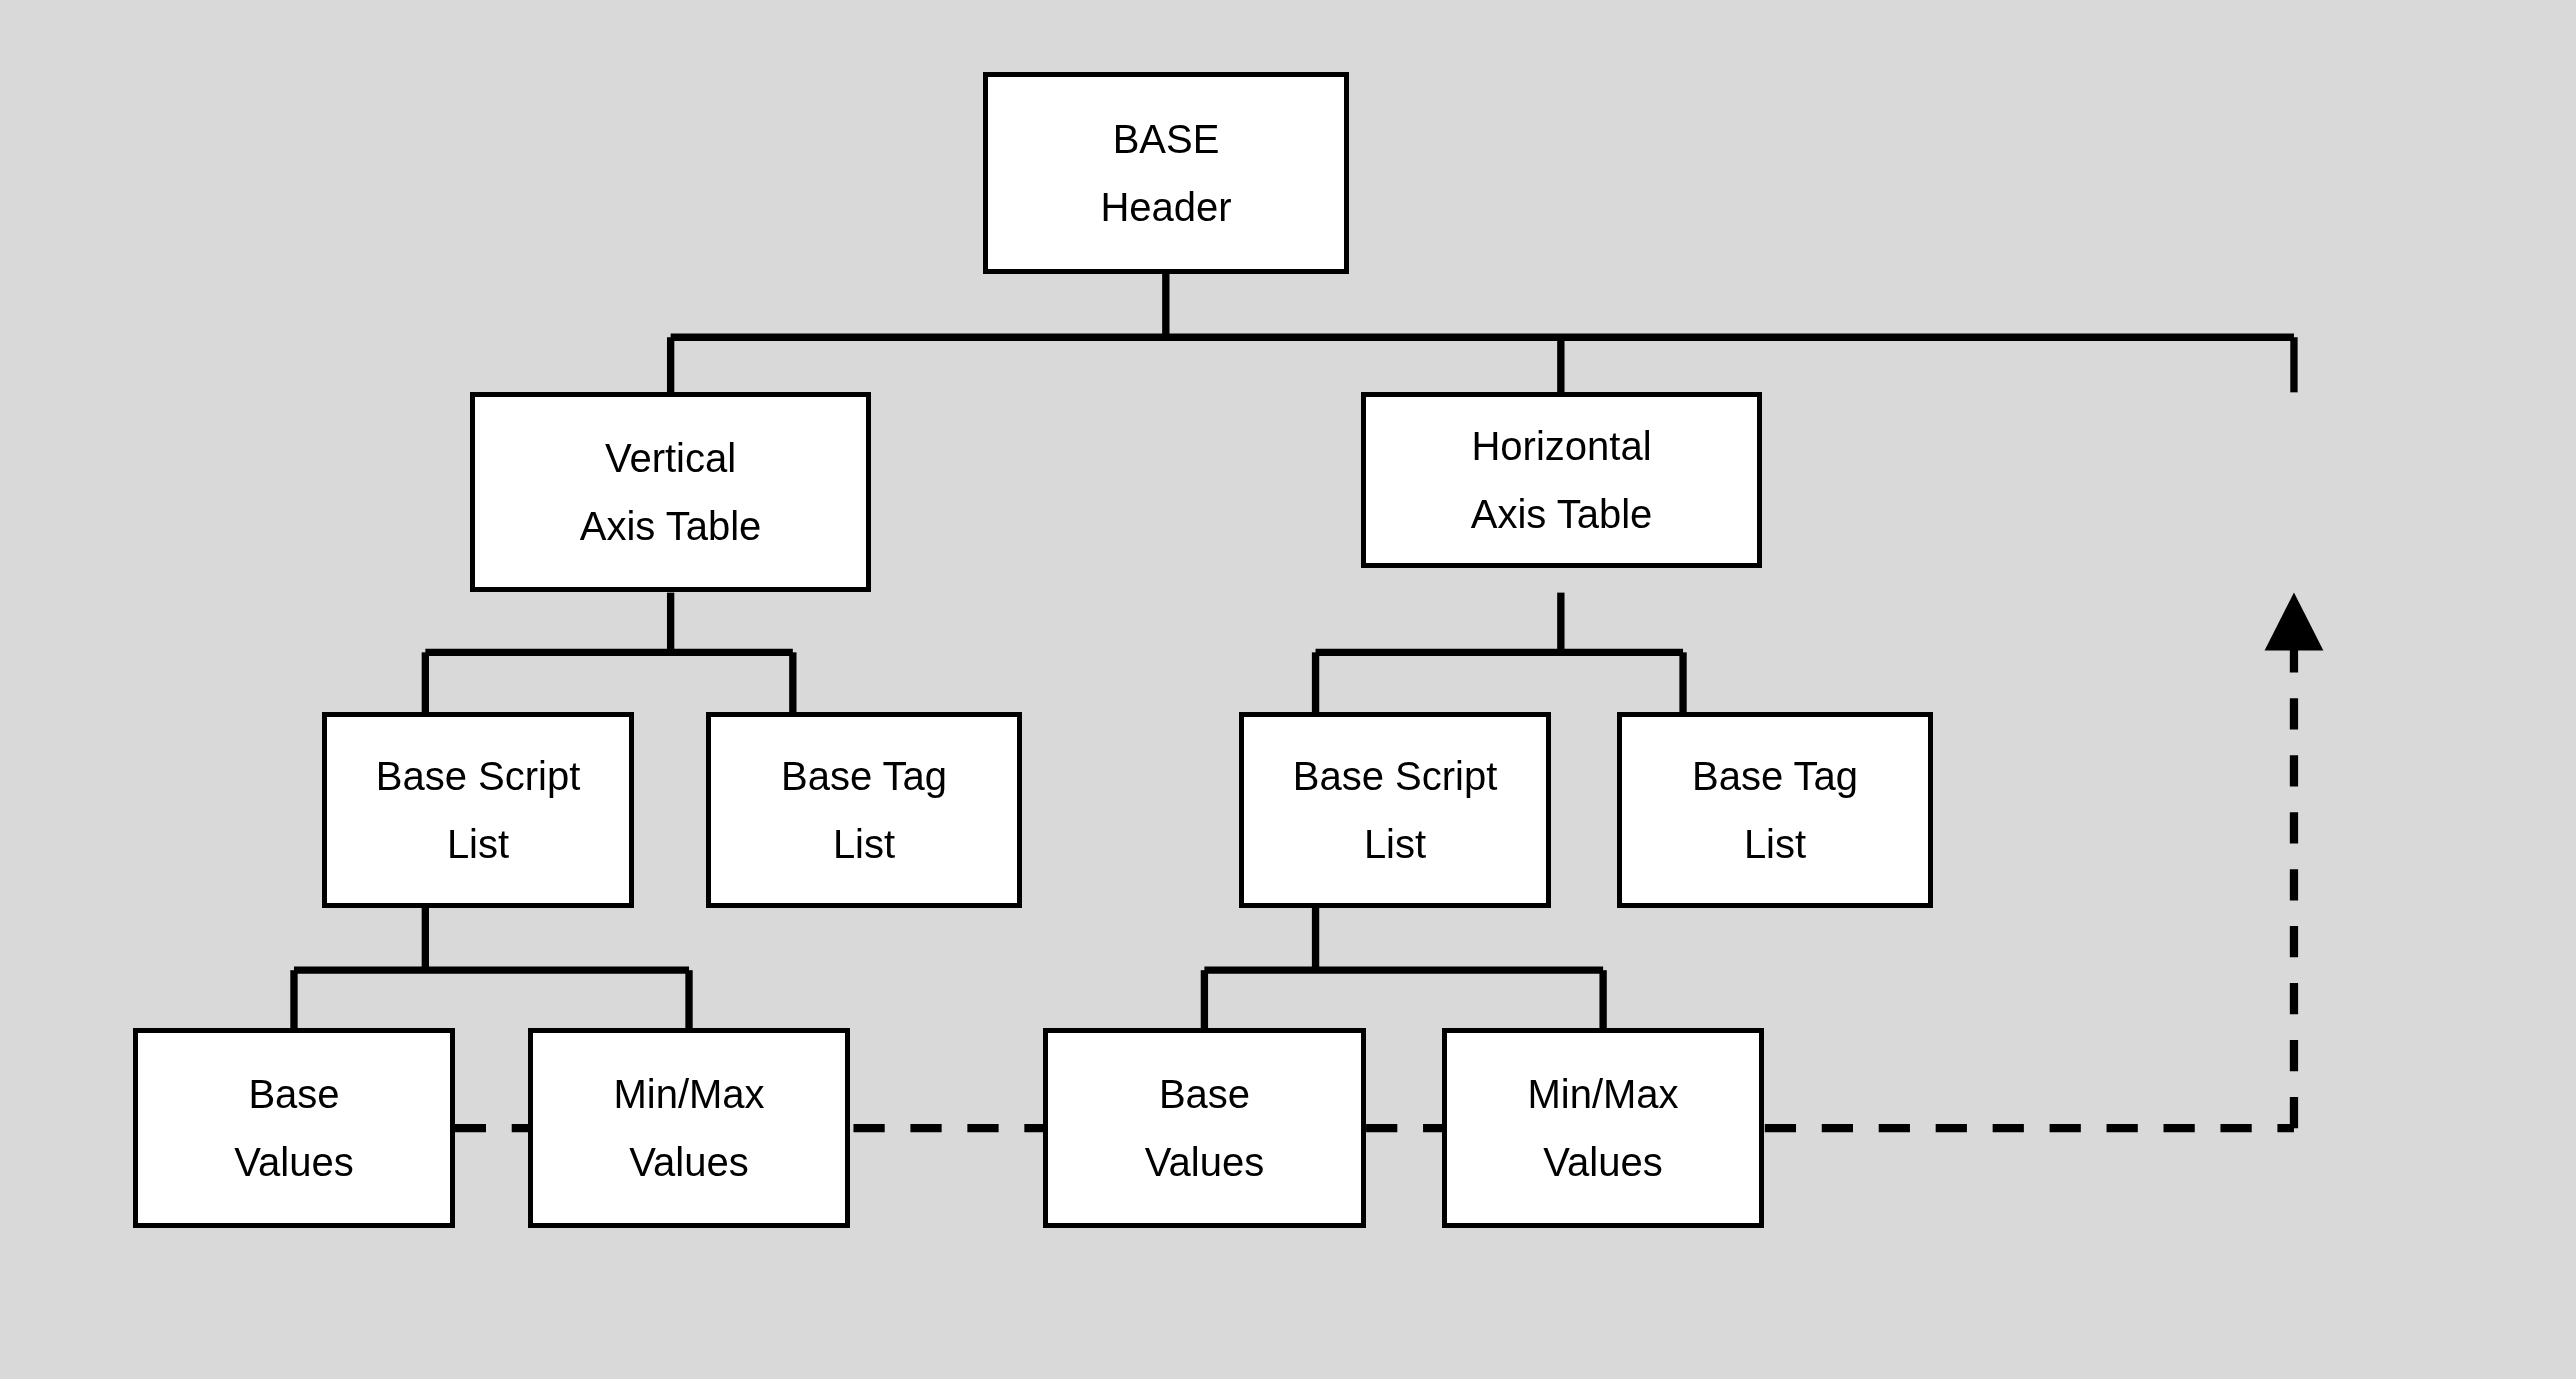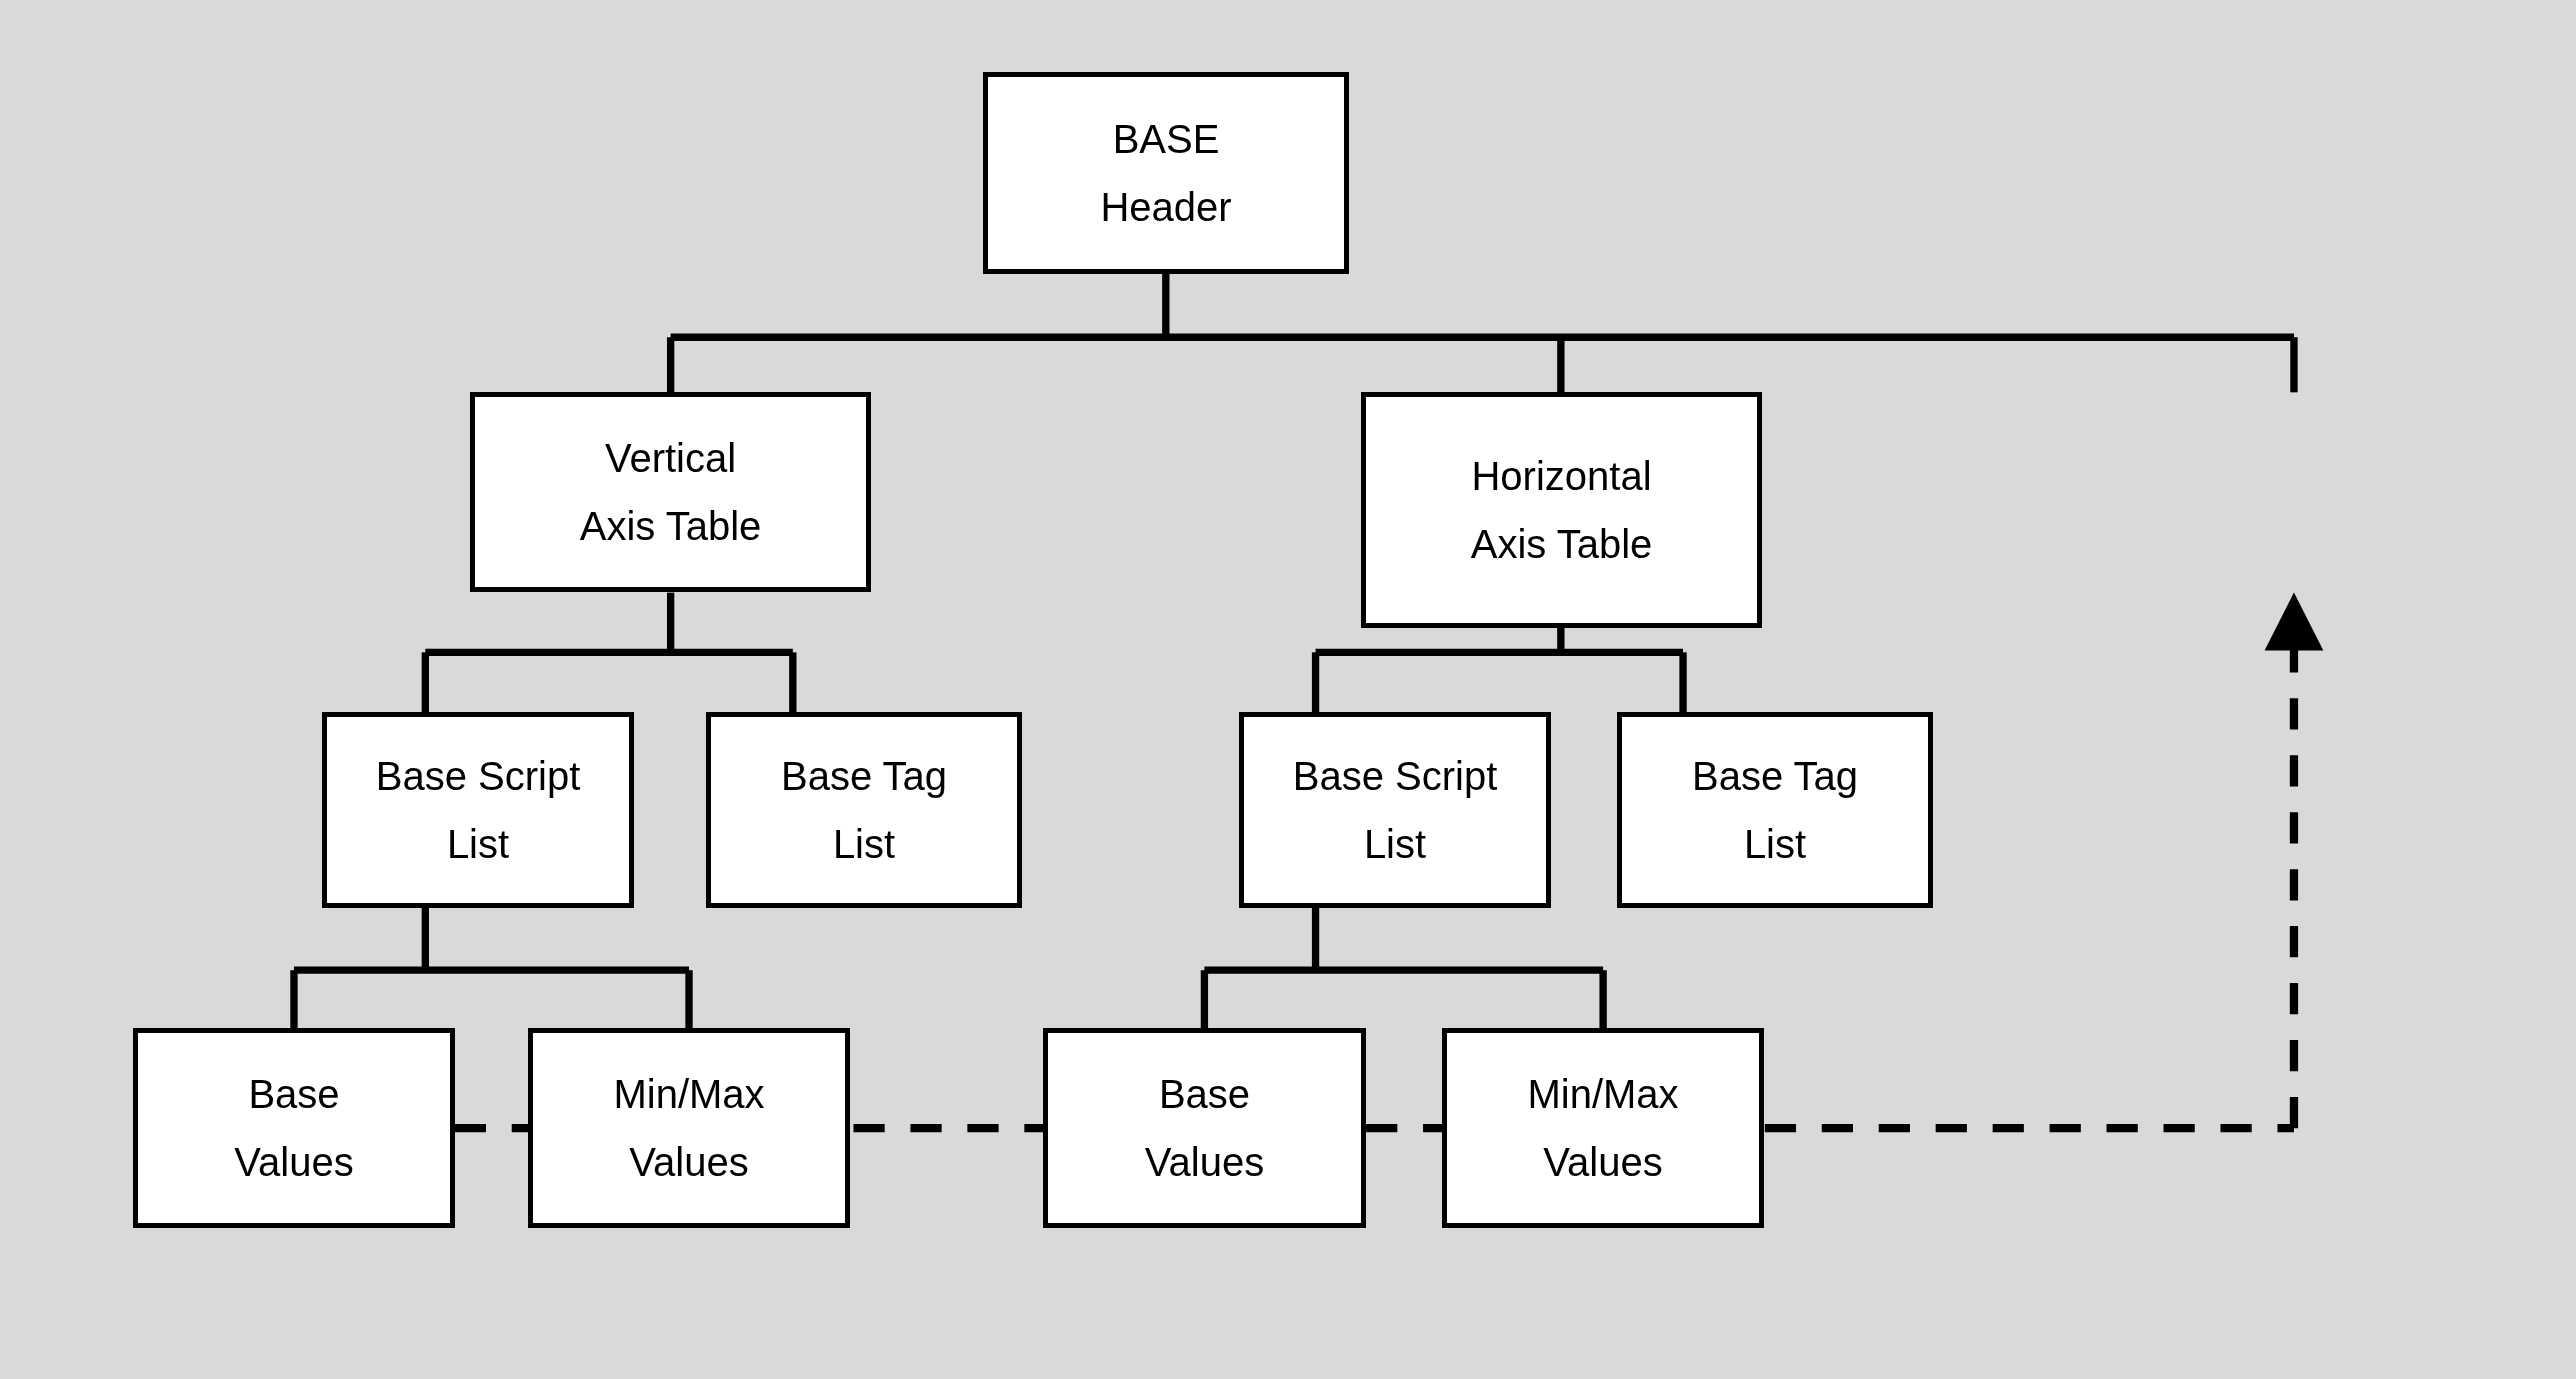--- a/index.html
+++ b/index.html
@@ -93,21 +93,21 @@
   <div class="node" style="left:983px; top:72px; width:366px; height:202px;">
     <span>BASE</span>
     <span class="line2">Header</span>
   </div>
 
   <div class="node" style="left:470px; top:392px; width:401px; height:200px;">
     <span>Vertical</span>
     <span class="line2">Axis Table</span>
   </div>
 
-  <div class="node" style="left:1361px; top:392px; width:401px; height:236px;">
+  <div class="node" style="left:1361px; top:392px; width:401px; height:176px;">
     <span>Horizontal</span>
     <span class="line2">Axis Table</span>
   </div>
 
 
   <div class="node" style="left:322px; top:712px; width:312px; height:196px;">
     <span>Base Script</span>
     <span class="line2">List</span>
   </div>
 

